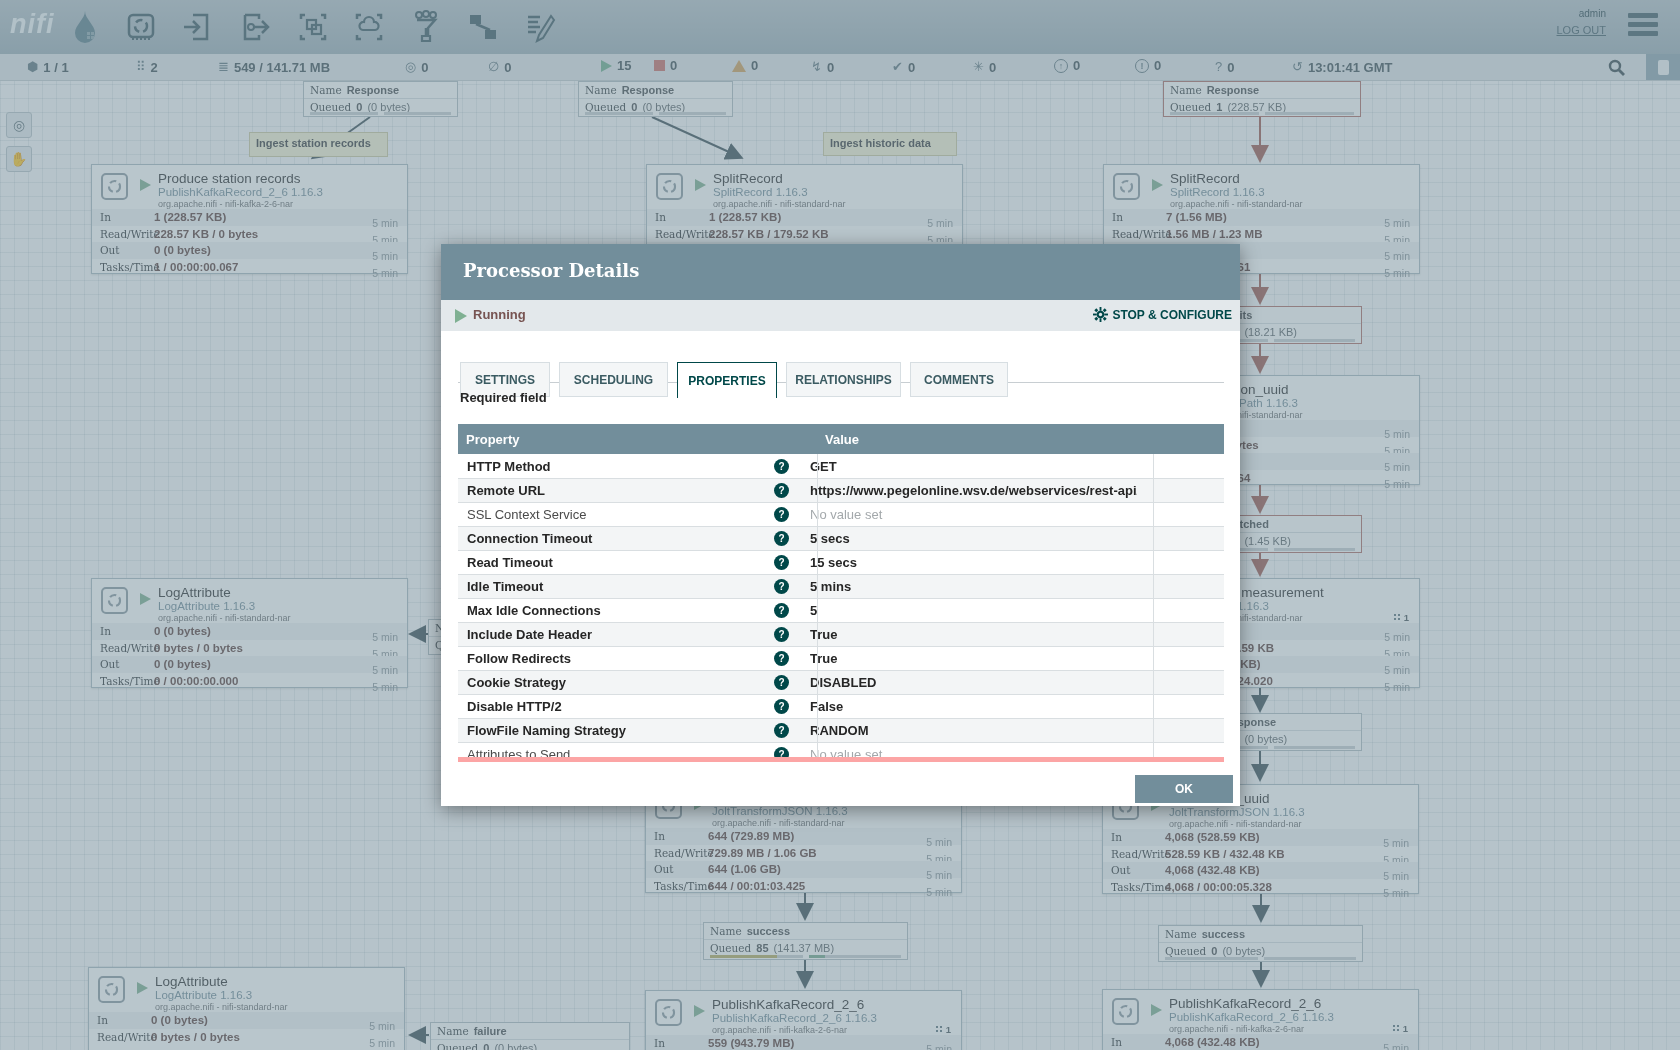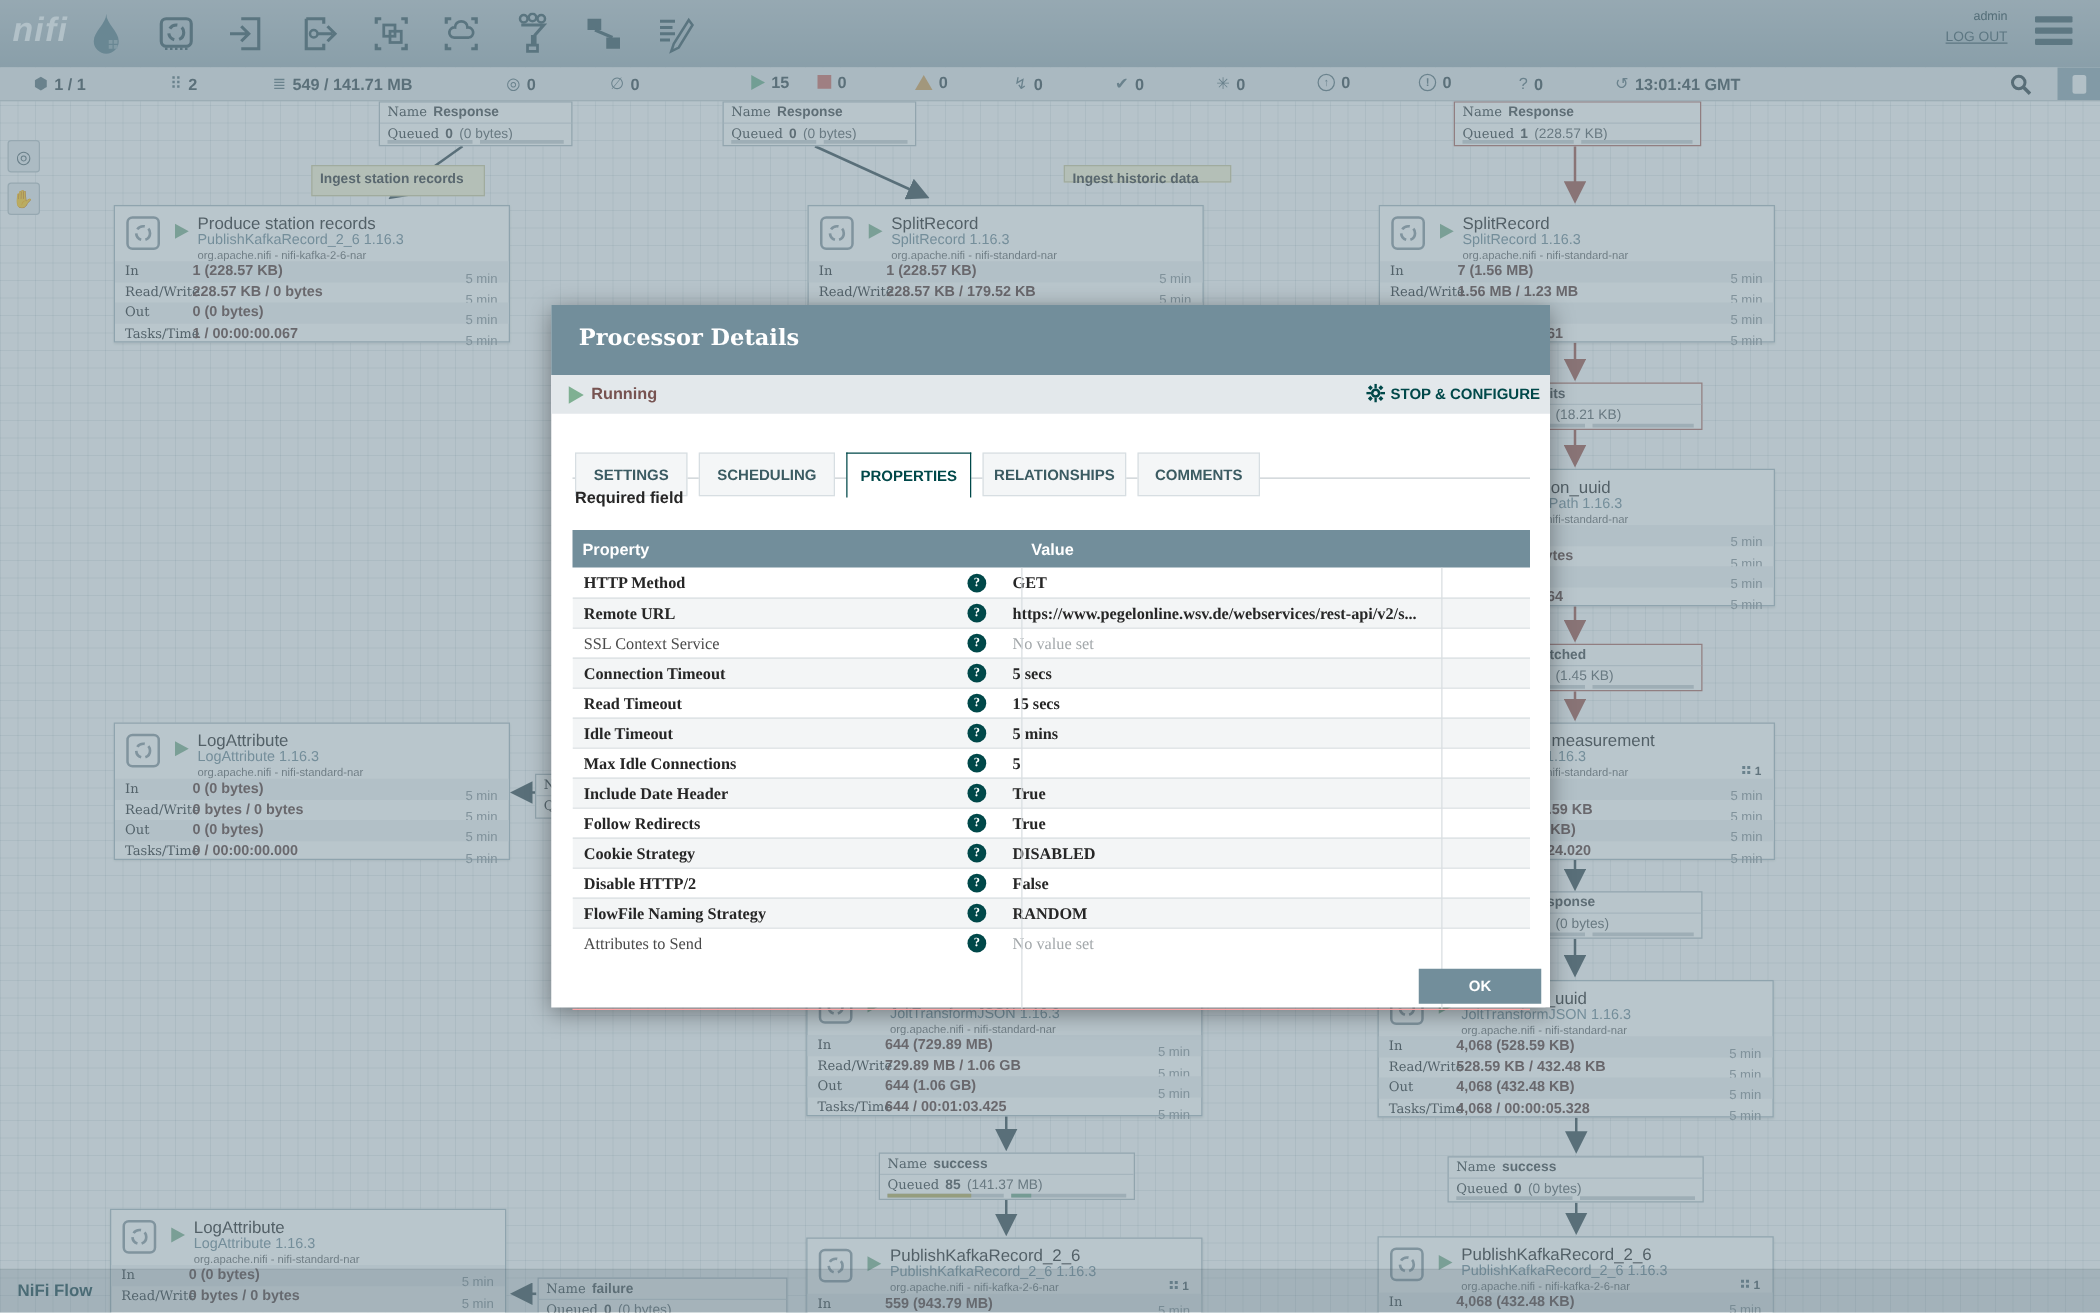--- a/index.html
+++ b/index.html
@@ -109,21 +109,21 @@
   .tabline { position:absolute; left:17px; top:138px; width:766px; height:1px; background:#c8ced2; }
   .tab { height:35px; background:#f4f6f7; border:1px solid #d7dee2; display:flex; align-items:center;
     justify-content:center; font-size:12px; font-weight:bold; color:#3b5b62; cursor:pointer; }
   .tab.sel { background:#ffffff; border:1px solid #004849; border-bottom:none; height:36px; color:#004849; }
   .req { position:absolute; left:19px; top:146px; font-size:13px; font-weight:bold; color:#262626; }
   .ptable { position:absolute; left:17px; top:180px; width:766px; }
   .thead { height:30px; background:#728e9b; color:#ffffff; font-size:13px; font-weight:bold;
     display:flex; align-items:center; }
   .thead .h1 { padding-left:8px; width:359px; }
   .thead .h2 { padding-left:8px; }
-  .tbody { position:relative; height:354px; overflow:hidden; border-bottom:1px solid #fca5a5;font-family:Liberation Serif, serif; }
+  .tbody { position:relative; height:308px; overflow:hidden; border-bottom:5px solid #fca5a5; }
   .trow { position:relative; height:24px; display:flex; align-items:center; border-top:1px solid #d9dee1;
     font-size:13px; }
   .trow:first-child { border-top:none; }
   .trow:nth-child(even) { background:#f3f5f6; }
   .tp { width:316px; padding-left:9px; font-weight:bold; color:#262626; white-space:nowrap; overflow:hidden; }
   .tp.unset { font-weight:normal; color:#4a4a4a; }
   .qicon { width:15px; height:15px; background:#004849; color:#fff; border-radius:50%;
     font-size:10px; font-weight:bold; display:flex; align-items:center; justify-content:center; margin-right:12px; }
   .tv { padding-left:9px; font-weight:bold; color:#262626; white-space:nowrap; overflow:hidden; width:336px; }
   .tv.novalue { font-weight:normal; color:#a3a8ab; }
@@ -167,21 +167,21 @@
         <line x1="1260" y1="274" x2="1260" y2="301" marker-end="url(#ah-r)"></line>
         <line x1="1260" y1="344" x2="1260" y2="370" marker-end="url(#ah-r)"></line>
         <line x1="1260" y1="485" x2="1260" y2="510" marker-end="url(#ah-r)"></line>
         <line x1="1260" y1="553" x2="1260" y2="573" marker-end="url(#ah-r)"></line>
       </g>
     </svg>
 
     <div class="note" style="left:249px;top:132px;width:139px;height:25px">
       <span>Ingest station records</span>
     </div>
-    <div class="note" style="left:851px;top:132px;width:134px;height:14px">
+    <div class="note" style="left:823px;top:132px;width:134px;height:24px">
       <span>Ingest historic data</span>
     </div>
 
     <div class="clabel" style="left:303px;top:81px;width:155px;height:36px">
       <div class="crow">
           <span class="ck">Name</span>
           <span class="cv">Response</span>
         </div>
       <div class="crow">
           <span class="ck">Queued</span>
@@ -661,23 +661,20 @@
             <span class="pv">0 / 00:00:00.000</span>
             <span class="pt">5 min</span>
           </div>
       </div>
     </div>
 
     <div class="side-btn" style="left:6px;top:112px">◎</div>
     <div class="side-btn" style="left:6px;top:146px">✋</div>
   </div>
 
-  <div id="bottombar">
-    <span class="breadcrumb">NiFi Flow</span>
-  </div>
 
   <div id="toolbar">
     <span class="logo"><span>nifi</span></span>
     <svg class="droplet" width="26" height="34" viewBox="0 0 26 34">
       <path d="M13 1 C13 9 3 15 3 23 a10 10 0 0 0 20 0 C23 15 13 9 13 1 z" fill="#5d808d"></path>
       <rect x="15" y="22" width="3" height="3" fill="#8fa8b1"></rect>
         <rect x="19" y="22" width="3" height="3" fill="#8fa8b1"></rect>
       <rect x="15" y="26" width="3" height="3" fill="#8fa8b1"></rect>
         <rect x="19" y="26" width="3" height="3" fill="#8fa8b1"></rect>
     </svg>

